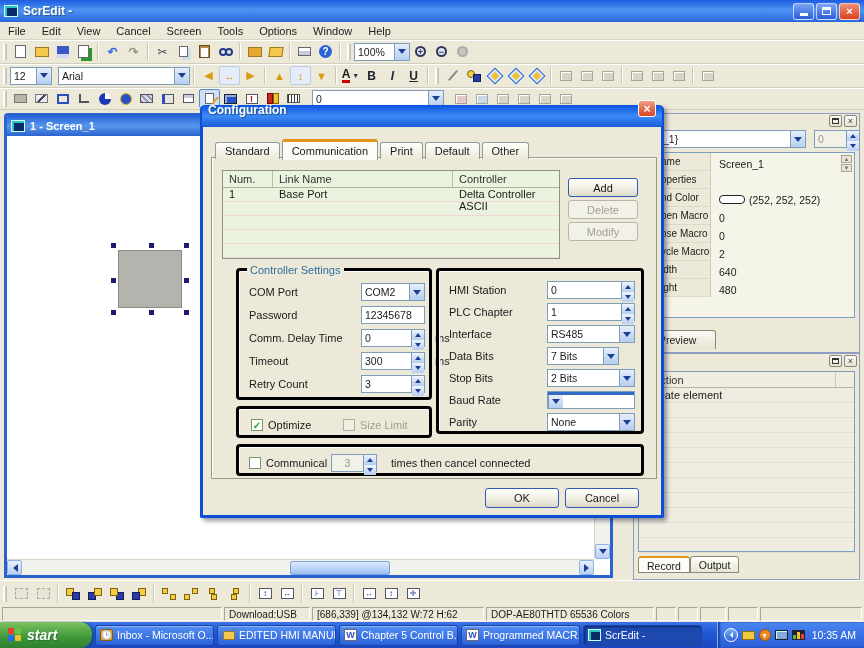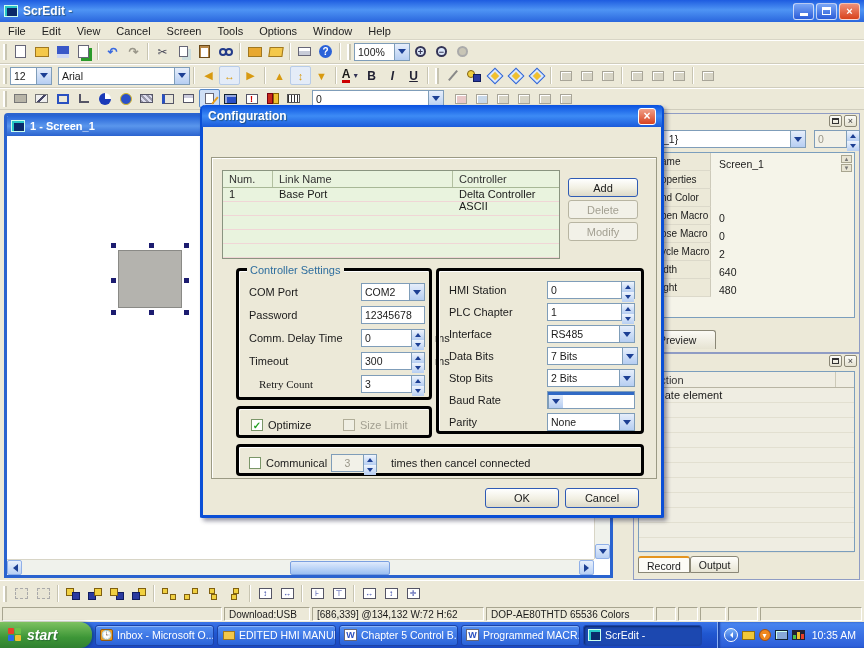--- a/index.html
+++ b/index.html
@@ -52,21 +52,21 @@
   .hscroll{position:absolute;left:0;right:16px;bottom:0;height:16px;background:#f0f2ec;border-top:1px solid #d8d5c6;}
   .scbtn{position:absolute;width:15px;height:15px;background:linear-gradient(#e8f0fc,#b8d0f4);border:1px solid #90b0e8;border-radius:2px;display:flex;align-items:center;justify-content:center;}
   .tri-l{border:4px solid transparent;border-right:5px solid #1c3f94;margin-right:3px;}
   .tri-r{border:4px solid transparent;border-left:5px solid #1c3f94;margin-left:3px;}
   .tri-u{border:4px solid transparent;border-bottom:5px solid #1c3f94;margin-bottom:3px;}
   .tri-d{border:4px solid transparent;border-top:5px solid #1c3f94;margin-top:3px;}
   .hthumb{position:absolute;left:283px;top:1px;width:100px;height:14px;background:linear-gradient(#dfeafc,#9cc0f2);border:1px solid #7ba0e0;border-radius:2px;}
   .vthumb{position:absolute;left:1px;top:17px;width:14px;height:66px;background:linear-gradient(90deg,#dfeafc,#9cc0f2);border:1px solid #7ba0e0;border-radius:2px;}
   
   .dialog{position:absolute;left:200px;top:105px;width:464px;height:413px;z-index:50;border:3px solid #0a4fd6;border-top:none;border-radius:5px 5px 2px 2px;background:#ece9d8;box-shadow:3px 3px 4px rgba(30,30,60,.45);}
-  .dlg-title{height:22px;background:linear-gradient(180deg,#0a51e0,#3d8bf5 50%,#1a5ada);margin:0 -1px;border-radius:4px 4px 0 0;display:flex;align-items:center;padding:10px 6px;}
+  .dlg-title{height:22px;background:linear-gradient(180deg,#0a51e0,#3d8bf5 50%,#1a5ada);margin:0 -1px;border-radius:4px 4px 0 0;display:flex;align-items:flex-end;padding:10px 6px;}
   .dlg-title .t{color:#fff;font-weight:bold;font-size:12px;text-shadow:1px 1px 1px #1338;}
   .dlg-x{margin-left:auto;width:18px;height:17px;border:1px solid #fff;border-radius:3px;background:linear-gradient(#f0a088,#d84220);color:#fff;font-weight:bold;font-size:12px;display:flex;align-items:center;justify-content:center;}
   .dlgbody{position:absolute;left:0;top:22px;right:0;bottom:0;background:#ece9d8;}
   .tabs{position:absolute;left:12px;top:12px;display:flex;align-items:flex-end;z-index:3;}
   .tab{height:17px;border:1px solid #919b9c;border-bottom:none;border-radius:3px 3px 0 0;background:linear-gradient(#fefefb,#ece9d8);padding:2px 9px 0;margin-right:2px;font-size:11px;color:#222;}
   .tab.active{height:21px;border-top:3px solid #e5941e;background:#fcfbf6;padding-top:3px;margin-bottom:-1px;}
   .tabpage{position:absolute;left:8px;top:30px;width:446px;height:322px;border:1px solid #9b9a84;background:#ece9d8;box-shadow:inset 1px 1px 0 #fff;}
   
   .linktable{position:absolute;left:10px;top:12px;width:338px;height:89px;border:1px solid #8a9480;background:#e9f3de;}
   .lt-head{display:flex;height:17px;border-bottom:1px solid #a8b896;color:#333;}
@@ -423,20 +423,24 @@
     </div>
     <div class="prow">
         <span class="plab">ame</span>
         <span class="pval">Screen_1</span>
       </div>
     <div class="prow">
         <span class="plab">operties</span>
       </div>
     <div class="prow">
         <span class="plab">nd Color</span>
+        <span class="pval">
+          <span class="swatch"></span>
+          <span>(252, 252, 252)</span>
+        </span>
       </div>
     <div class="prow">
         <span class="plab">pen Macro</span>
         <span class="pval">0</span>
       </div>
     <div class="prow">
         <span class="plab">ose Macro</span>
         <span class="pval">0</span>
       </div>
     <div class="prow">
@@ -488,20 +492,27 @@
     <span class="ptab">Output</span>
   </div>
 </div>
 
 <div class="dialog">
   <div class="dlg-title">
     <span class="t">Configuration</span>
     <span class="dlg-x">×</span>
   </div>
   <div class="dlgbody">
+    <div class="tabs">
+      <span class="tab">Standard</span>
+      <span class="tab active">Communication</span>
+      <span class="tab">Print</span>
+      <span class="tab">Default</span>
+      <span class="tab">Other</span>
+    </div>
     <div class="tabpage">
 
       <div class="linktable">
         <div class="lt-head">
           <span class="c1">Num.</span>
           <span class="c2">Link Name</span>
           <span class="c3">Controller</span>
         </div>
         <div class="lt-row">
           <span class="c1">1</span>
@@ -545,21 +556,21 @@
             <span class="flabel">Timeout</span>
           </div>
         <span class="spin" style="position:absolute;left:122px;top:81px;width:64px;">
             <span class="val">300</span>
             <span class="sbtns">
               <span class="sa up"></span>
               <span class="sa dn"></span>
             </span>
           </span>
         <span class="suffix" style="position:absolute;left:190px;top:84px;">ms</span>
-        <div class="frow" style="left:20px;top:104px;font-family:Liberation Serif, serif;">
+        <div class="frow" style="left:10px;top:104px;">
             <span class="flabel">Retry Count</span>
           </div>
         <span class="spin" style="position:absolute;left:122px;top:104px;width:64px;">
             <span class="val">3</span>
             <span class="sbtns">
               <span class="sa up"></span>
               <span class="sa dn"></span>
             </span>
           </span>
       </div>
@@ -588,21 +599,21 @@
         <div class="frow" style="left:10px;top:54px;">
             <span class="flabel">Interface</span>
           </div>
         <span class="combo" style="position:absolute;left:108px;top:54px;width:88px;">
             <span class="val">RS485</span>
             <span class="arrow"></span>
           </span>
         <div class="frow" style="left:10px;top:76px;">
             <span class="flabel">Data Bits</span>
           </div>
-        <span class="combo" style="position:absolute;left:108px;top:76px;width:91px;">
+        <span class="combo" style="position:absolute;left:108px;top:76px;width:72px;">
             <span class="val">7 Bits</span>
             <span class="arrow"></span>
           </span>
         <div class="frow" style="left:10px;top:98px;">
             <span class="flabel">Stop Bits</span>
           </div>
         <span class="combo" style="position:absolute;left:108px;top:98px;width:88px;">
             <span class="val">2 Bits</span>
             <span class="arrow"></span>
           </span>

